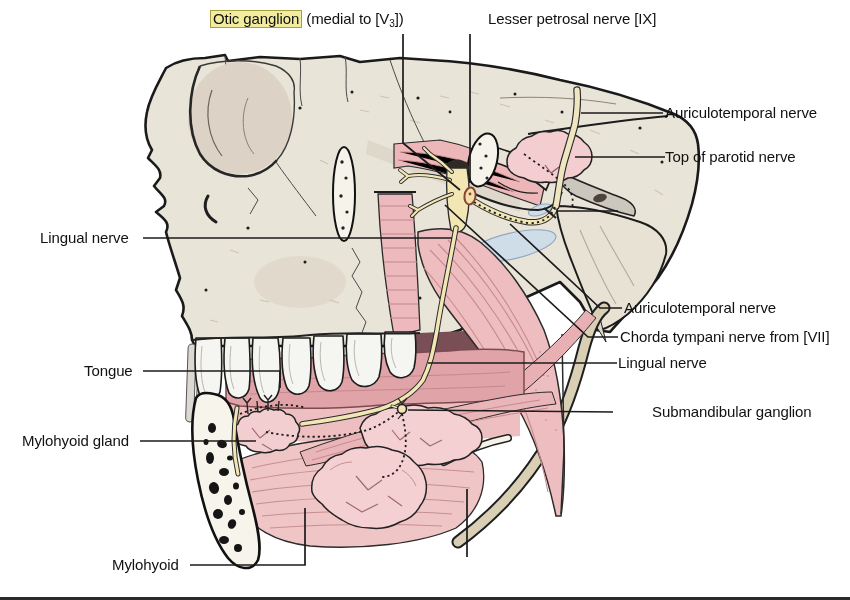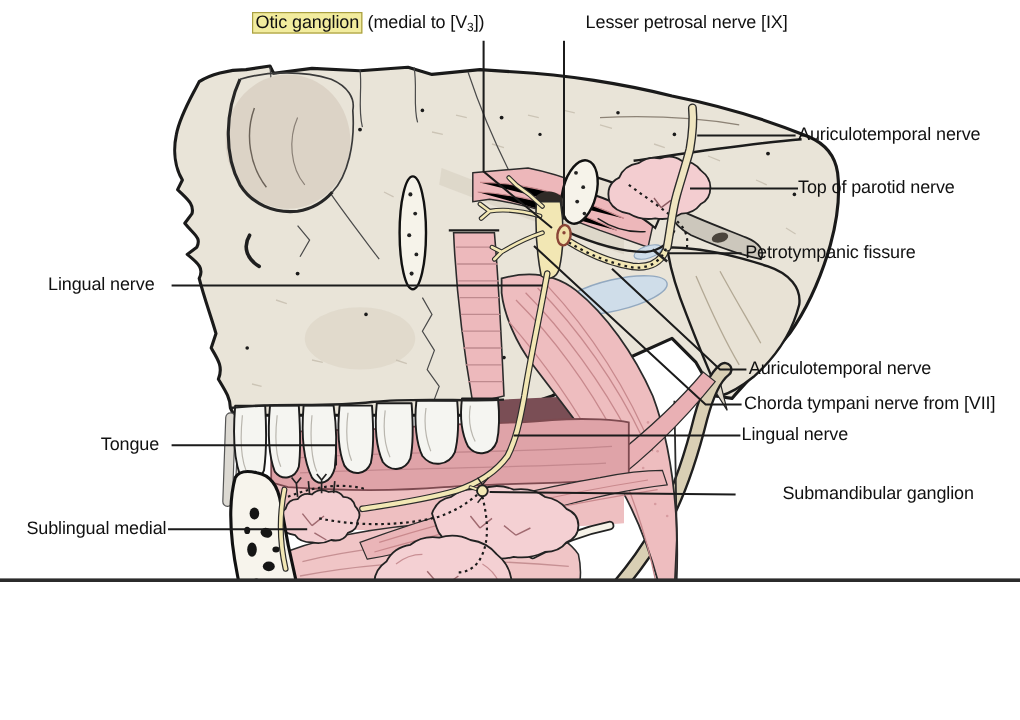--- a/index.html
+++ b/index.html
@@ -1,16 +1,16 @@
 <!DOCTYPE html>
 <html><head>
 <meta charset="utf-8">
 <style>
   html,body{margin:0;padding:0;background:#fff;}
-  #stage{position:relative;width:850px;height:485px;background:#fff;overflow:hidden;
+  #stage{position:relative;width:850px;height:600px;background:#fff;overflow:hidden;
          font-family:"Liberation Sans",sans-serif;}
   #art{position:absolute;left:0;top:0;}
   .label{position:absolute;font-size:15px;line-height:16px;color:#111;white-space:nowrap;
          letter-spacing:-0.1px;}
   .hl{background:#f2ec9e;border:1px solid #a89f42;padding:0 2px;display:inline-block;}
   sub.v3{font-size:10px;vertical-align:-3px;}
   #bottom-rule{position:absolute;left:0;right:0;bottom:0;height:3px;background:#2b2b2b;}
 </style>
 </head>
 <body>
@@ -348,26 +348,25 @@
   </g>
 </svg>
 
   <div class="label" style="left:210px;top:10px;">
     <span class="hl">Otic ganglion</span><span> (medial to [V</span><sub class="v3">3</sub><span>])</span>
   </div>
   <div class="label" style="left:488px;top:11px;">Lesser petrosal nerve [IX]</div>
 
   <div class="label" style="left:665px;top:105px;">Auriculotemporal nerve</div>
   <div class="label" style="left:665px;top:149px;">Top of parotid nerve</div>
-  <div class="label" style="left:621px;top:203px;">Petrotympanic fissure</div>
   <div class="label" style="left:624px;top:300px;">Auriculotemporal nerve</div>
   <div class="label" style="left:620px;top:329px;">Chorda tympani nerve from [VII]</div>
   <div class="label" style="left:618px;top:355px;">Lingual nerve</div>
   <div class="label" style="left:616px;top:404px;margin-left:36px;">Submandibular ganglion</div>
 
   <div class="label" style="left:40px;top:230px;">Lingual nerve</div>
   <div class="label" style="left:84px;top:363px;">Tongue</div>
-  <div class="label" style="left:22px;top:433px;">Sublingual medial</div>
+  <div class="label" style="left:22px;top:433px;">Mylohyoid gland</div>
 
   <div class="label" style="left:112px;top:557px;">Mylohyoid</div>
 
   <div id="bottom-rule"></div>
 </div>
 
 </body></html>

